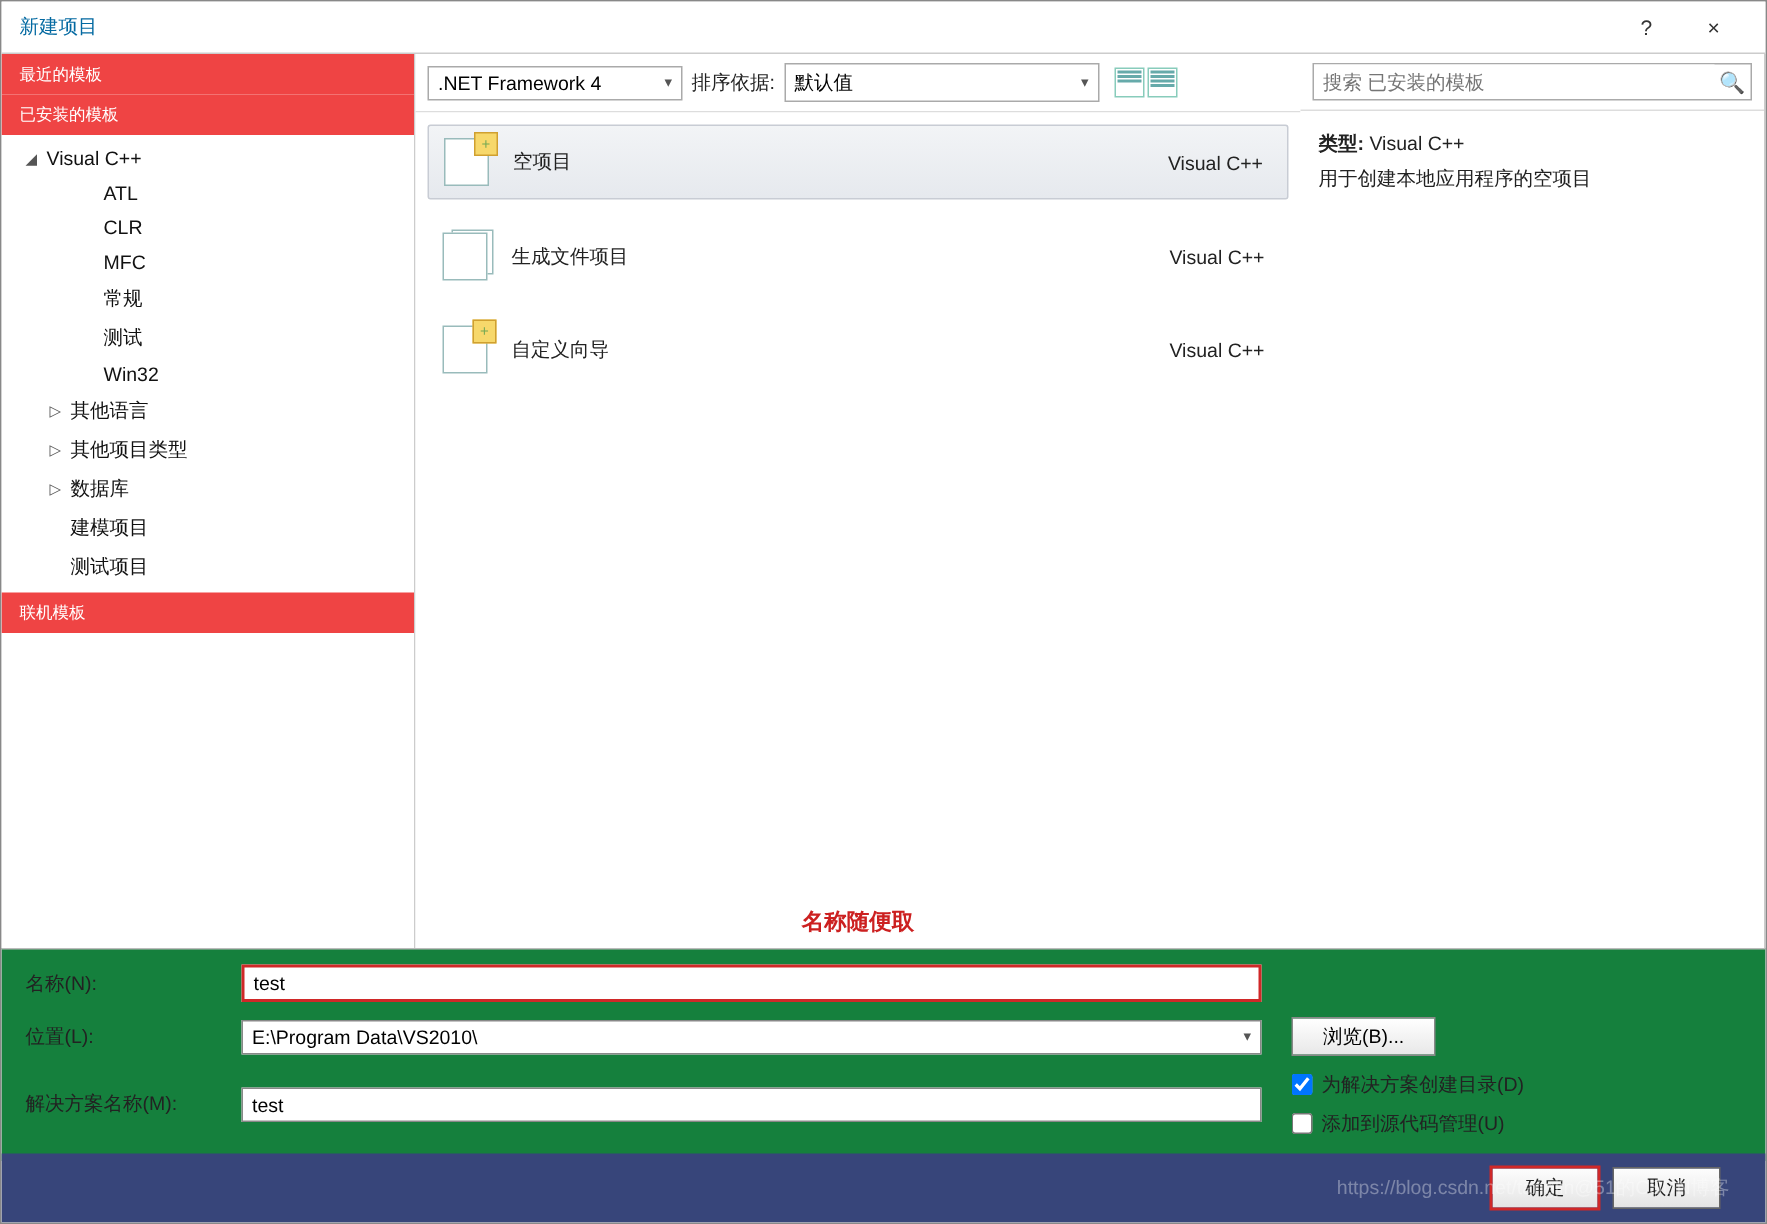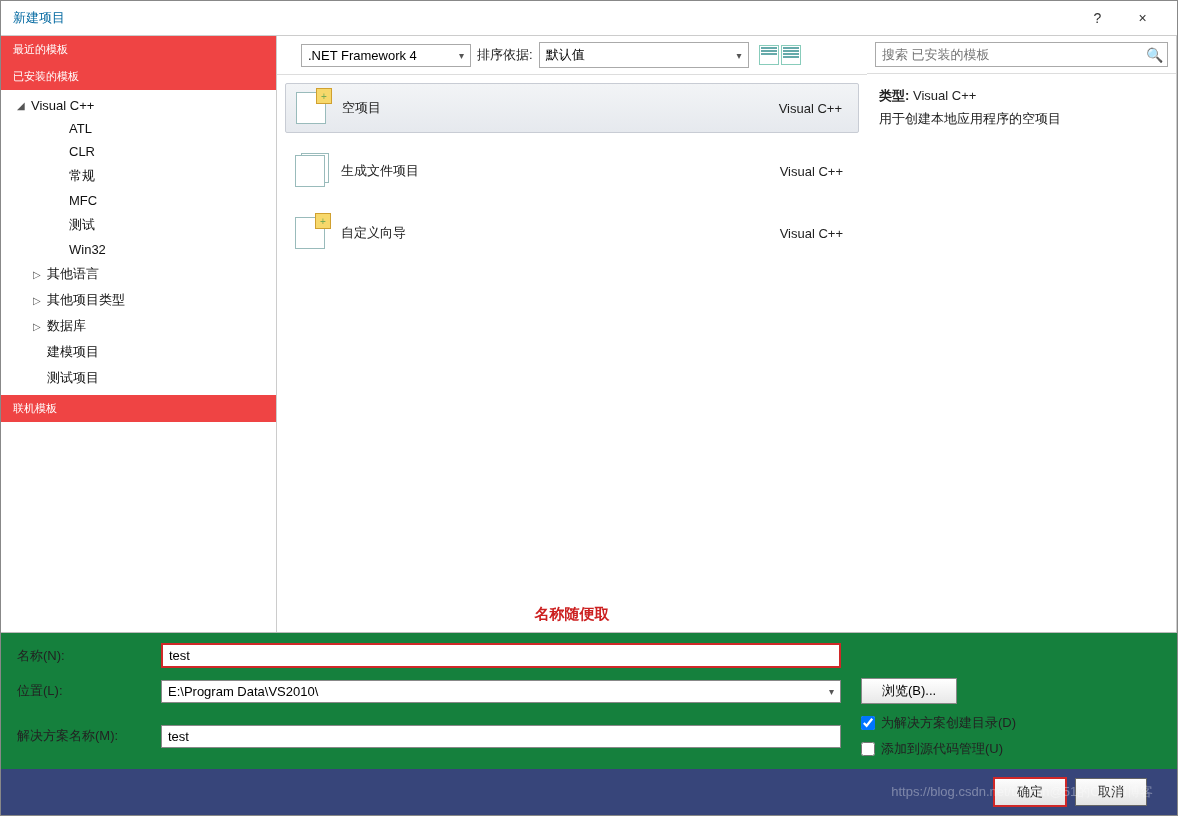--- a/index.html
+++ b/index.html
@@ -10,21 +10,21 @@
 .main { display: flex; height: 596px; }
 .sidebar { width: 276px; background: #fff; border-right: 1px solid #ccc; }
 .sidehdr { background: #ef4444; color: #fff; padding: 6px 12px; font-size: 11px; }
 .tree { padding: 4px 0; }
 .tree-item { display: flex; align-items: center; padding: 4px 4px 4px 16px; color: #111; cursor: default; }
 .tree-item .arrow { width: 14px; color: #555; font-size: 10px; }
 .tree-item.child { padding-left: 68px; }
 .tree-item.sub { padding-left: 32px; }
 .center { flex: 1; display: flex; border-right: 1px solid #ccc; }
 .templates { flex: 1; display: flex; flex-direction: column; }
-.toolbar { display: flex; align-items: center; padding: 6px 24px; gap: 6px; background: #fff; border-bottom: 1px solid #ddd; }
+.toolbar { display: flex; align-items: center; padding: 6px 8px; gap: 6px; background: #fff; border-bottom: 1px solid #ddd; }
 .combo { border: 1px solid #aaa; background: #fff; padding: 3px 6px; display: flex; align-items: center; min-width: 170px; justify-content: space-between; }
 .combo.small { min-width: 210px; }
 .sortlbl { color: #222; }
 .viewbtns { display: flex; gap: 2px; margin-left: 4px; }
 .viewbtn { width: 20px; height: 20px; border: 1px solid #8cb; display: flex; flex-direction: column; padding: 1px; gap: 1px; background: #fff; }
 .viewbtn .ln { height: 2px; background: #6aa; }
 .tpl-list { flex: 1; background: #fff; padding: 8px; position: relative; }
 .tpl-row { display: flex; align-items: center; padding: 6px 8px; margin-bottom: 14px; }
 .tpl-row.sel { background: linear-gradient(#f2f4f6,#e6e9ee); border: 1px solid #c8ccd4; border-radius: 2px; }
 .tpl-icon { width: 36px; height: 36px; margin-right: 12px; position: relative; }
@@ -75,24 +75,24 @@
         <span class="arrow">◢</span>
         <span>Visual C++</span>
       </div>
       <div class="tree-item child">
           <span>ATL</span>
         </div>
       <div class="tree-item child">
           <span>CLR</span>
         </div>
       <div class="tree-item child">
+          <span>MFC</span>
+        </div>
+      <div class="tree-item child">
           <span>常规</span>
-        </div>
-      <div class="tree-item child">
-          <span>MFC</span>
         </div>
       <div class="tree-item child">
           <span>测试</span>
         </div>
       <div class="tree-item child">
           <span>Win32</span>
         </div>
       <div class="tree-item sub">
           <span class="arrow">▷</span>
           <span>其他语言</span>

